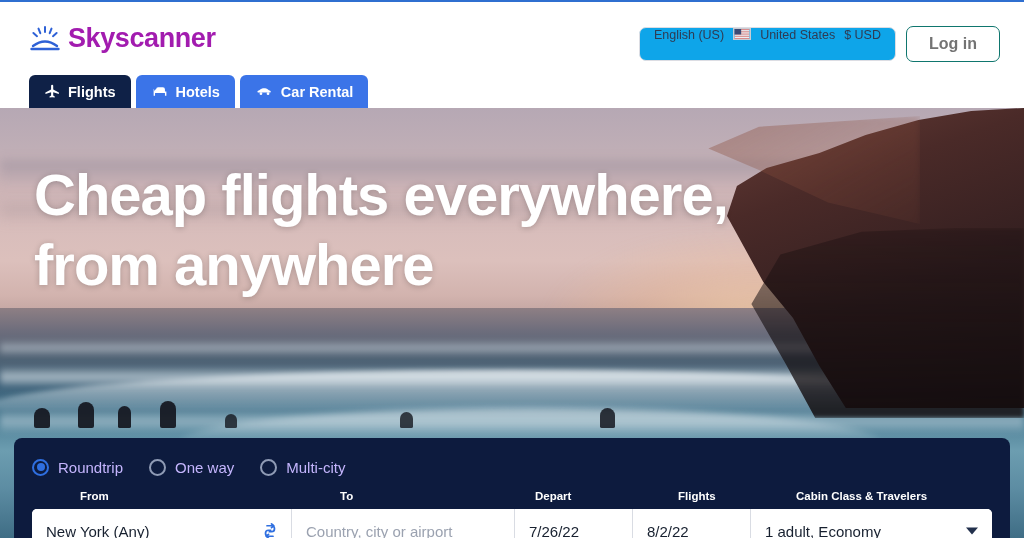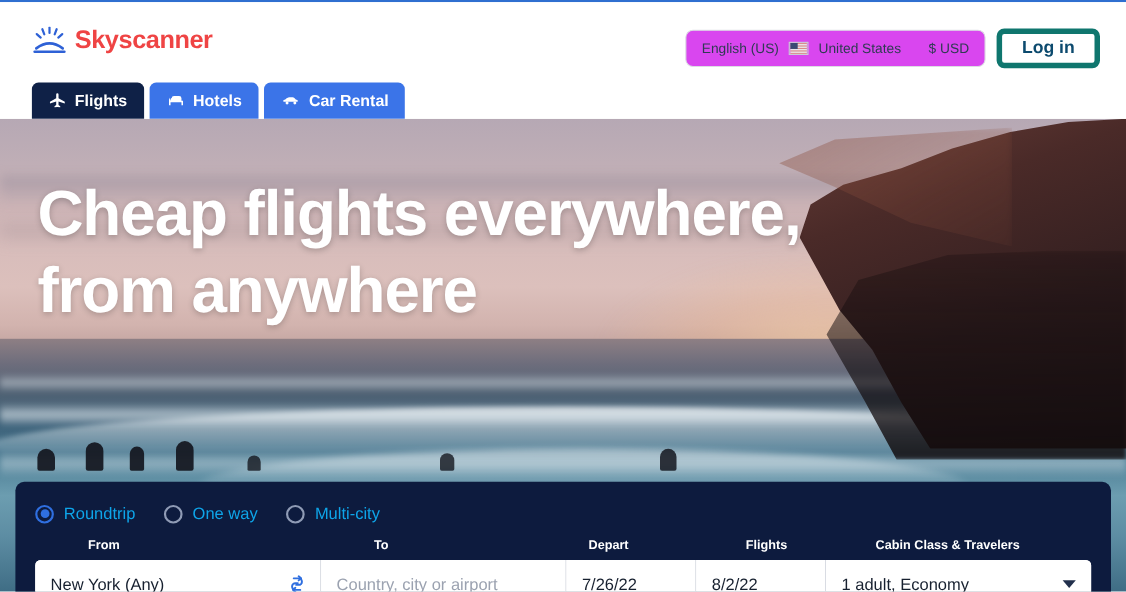--- a/index.html
+++ b/index.html
@@ -23,49 +23,49 @@
     position: absolute; top: 2px; left: 0; width: 1024px; height: 106px;
     background: #ffffff;
   }
 
   .logo {
     position: absolute; left: 30px; top: 21px;
     display: flex; align-items: center; gap: 8px;
   }
   .logo-mark { width: 30px; height: 26px; display:block; }
   .logo-text {
-    font-size: 23px; font-weight: bold; color: #ef4444;
+    font-size: 27px; font-weight: bold; color: #a21caf;
     letter-spacing: -0.4px;
   }
 
   .help-link {
     position: absolute; right: 306px; top: 34px;
     font-size: 13px; color: #4a7fe0; cursor: pointer;
   }
 
   .locale-pill {
     position: absolute; right: 128px; top: 25px;
-    height: 34px; display: flex; align-items: center; gap: 9px;
+    height: 34px; display: flex; gap: 9px;
     padding: 0 14px;
     border: 1px solid #dcdde3; border-radius: 7px;
-    background: #d946ef;
+    background: #0ea5e9;
     font-size: 12.5px; color: #2f3b53;
     cursor: pointer;
   }
   .flag {
     width: 18px; height: 12px; display:block; border: 0.5px solid #c9ccd4;
   }
-  .locale-currency { color: #2f3b53; margin-left: 16px; }
+  .locale-currency { color: #2f3b53; }
 
   .login-btn {
     position: absolute; right: 24px; top: 24px;
     width: 94px; height: 36px;
-    border: 5px solid #0f766e; border-radius: 7px;
+    border: 1px solid #0f766e; border-radius: 7px;
     background: #fff;
-    color: #0c4a6e; font-size: 16px; font-weight: bold;
+    color: #737373; font-size: 16px; font-weight: bold;
     display: flex; align-items: center; justify-content: center;
     cursor: pointer;
   }
 
   
   .tabs {
     position: absolute; left: 29px; bottom: 0;
     display: flex; align-items: flex-end; gap: 5px; margin-top: 34px;
   }
   .tab {
@@ -197,21 +197,21 @@
     position: absolute; left: 14px; top: 330px;
     width: 996px; height: 194px;
     background: #0d1b3e;
     border-radius: 8px;
     padding: 16px 18px 0 18px;
   }
 
   .trip-types { display: flex; align-items: center; gap: 26px; height: 26px; }
   .radio-item {
     display: flex; align-items: center; gap: 9px;
-    color: #0ea5e9; font-size: 15px; cursor: pointer;
+    color: #c4b5fd; font-size: 15px; cursor: pointer;
   }
   .radio {
     width: 17px; height: 17px; border-radius: 50%;
     border: 2px solid #8f9bb5; background: transparent;
     display: flex; align-items: center; justify-content: center;
     flex: 0 0 auto;
   }
   .radio.checked { border-color: #2f6fe0; }
   .radio.checked::after {
     content: ""; width: 8px; height: 8px; border-radius: 50%; background: #2f6fe0;

